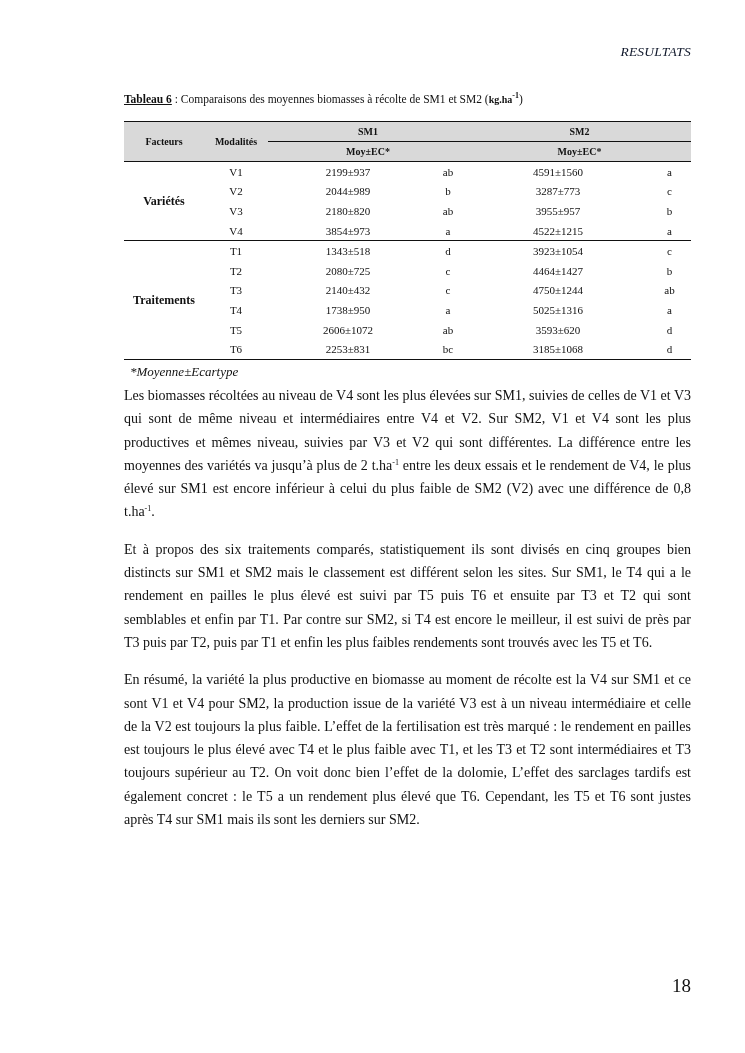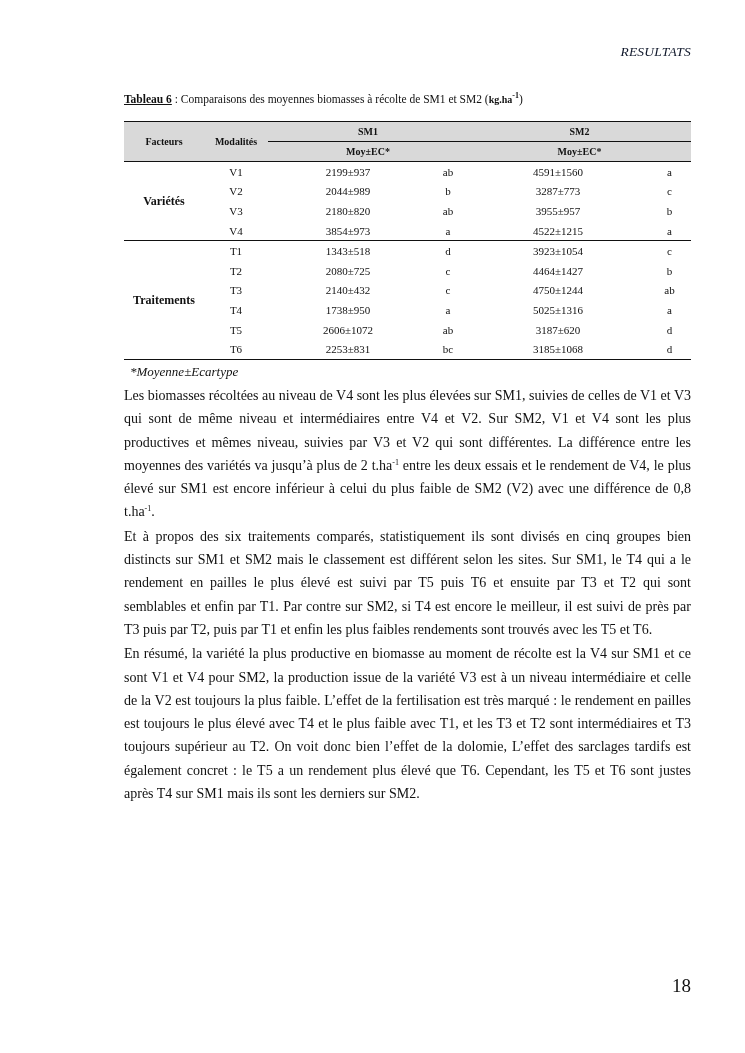--- a/index.html
+++ b/index.html
@@ -2,21 +2,21 @@
 <html><head>
   <meta charset="utf-8">
   <style>
     html, body { margin: 0; padding: 0; background: #ffffff; }
     body { width: 745px; height: 1053px; position: relative; overflow: hidden;
       font-family: "Liberation Serif", serif; color: #111; }
     .header { position: absolute; top: 44px; right: 54px; font-style: italic; font-size: 13.5px;
       color: #0f172a; letter-spacing: 0.2px; text-align: right; }
     .content { position: absolute; left: 124px; width: 567px; top: 91px; }
     p.body { margin: 0; font-size: 14px; line-height: 23.3px; text-align: justify; }
-    p.gap { margin-top: 1px; }
+    p.gap { margin-top: 14px; }
     .caption { font-size: 11.5px; line-height: 16px; }
     .caption .lbl { font-weight: bold; text-decoration: underline; }
     .caption .unit { font-weight: bold; font-size: 10px; }
     sup { font-size: 8px; line-height: 0; vertical-align: 5px; }
     table.t { width: 567px; border-collapse: collapse; margin-top: 13px; font-size: 11px; }
     table.t thead tr { background: #d9d9d9; }
     table.t thead th { font-weight: bold; font-size: 10px; padding: 0; height: 19px; }
     table.t thead tr.r1 th { border-top: 1.5px solid #111; }
     table.t thead tr.r2 th { border-bottom: 1.5px solid #111; border-top: 1px solid #111; }
     table.t td { text-align: center; height: 19.6px; padding: 0; }
@@ -117,21 +117,21 @@
         <td>T4</td>
         <td>1738±950</td>
         <td>a</td>
         <td>5025±1316</td>
         <td>a</td>
       </tr>
       <tr>
         <td>T5</td>
         <td>2606±1072</td>
         <td>ab</td>
-        <td>3187±620</td>
+        <td>3593±620</td>
         <td>d</td>
       </tr>
       <tr class="grp-end">
         <td>T6</td>
         <td>2253±831</td>
         <td>bc</td>
         <td>3185±1068</td>
         <td>d</td>
       </tr>
     </tbody>

